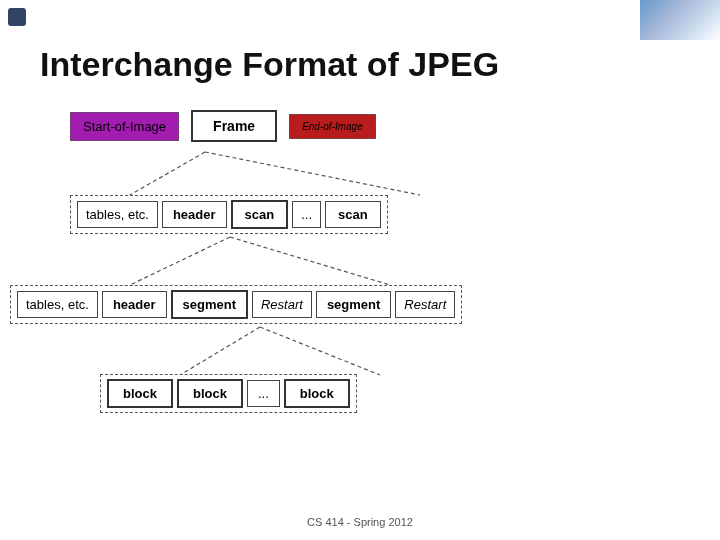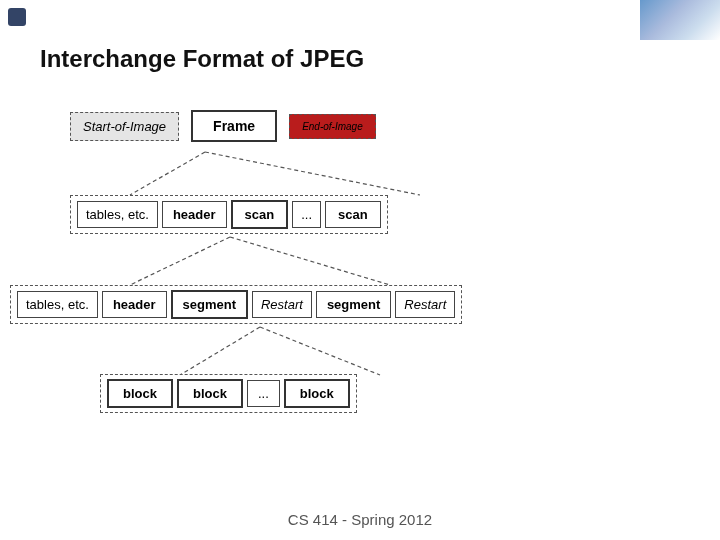--- a/index.html
+++ b/index.html
@@ -29,21 +29,21 @@
       width: 18px;
       height: 18px;
       background: #334466;
       border-radius: 3px;
     }
 
     .page-title {
       position: absolute;
       top: 45px;
       left: 40px;
-      font-size: 24px;
+      font-size: 34px;
       font-weight: bold;
       color: #111;
     }
 
     
     .diagram {
       position: absolute;
       top: 110px;
       left: 10px;
       width: 700px;
@@ -58,21 +58,21 @@
       width: 700px;
       height: 390px;
       pointer-events: none;
     }
 
     .footer-text {
       position: absolute;
       bottom: 12px;
       width: 100%;
       text-align: center;
-      font-size: 15px;
+      font-size: 11px;
       color: #555;
     }
   </style>
 </head>
 <body>
 
 <div class="corner-dot-tl"></div>
 <div class="corner-decoration"></div>
 
 <h1 class="page-title">Interchange Format of JPEG</h1>
@@ -86,21 +86,21 @@
 
     <line x1="220" y1="127" x2="120" y2="175" stroke="#555" stroke-width="1.2" stroke-dasharray="4,3"></line>
     <line x1="220" y1="127" x2="380" y2="175" stroke="#555" stroke-width="1.2" stroke-dasharray="4,3"></line>
 
     <line x1="250" y1="217" x2="170" y2="265" stroke="#555" stroke-width="1.2" stroke-dasharray="4,3"></line>
     <line x1="250" y1="217" x2="370" y2="265" stroke="#555" stroke-width="1.2" stroke-dasharray="4,3"></line>
   </svg>
 
   <div style="position:absolute; top:0px; left:60px; display:flex; align-items:center; gap:0;">
 
-    <div style="border:1.5px dashed #555; padding:6px 12px; font-size:13px; font-style:italic; background:#e5e5e5;">
+    <div style="border:1.5px dashed #555; padding:6px 12px; font-size:13px; background:#a21caf;">
       <span>Start-of-Image</span>
     </div>
     <div style="width:12px;"></div>
 
     <div style="border:2px solid #333; padding:6px 20px; font-size:14px; font-weight:bold; background:white;text-align:center;">
       <span>Frame</span>
     </div>
     <div style="width:12px;"></div>
 
     <div style="border:1.5px dashed #555; padding:6px 12px; font-size:10px; font-style:italic; background:#b91c1c;">

